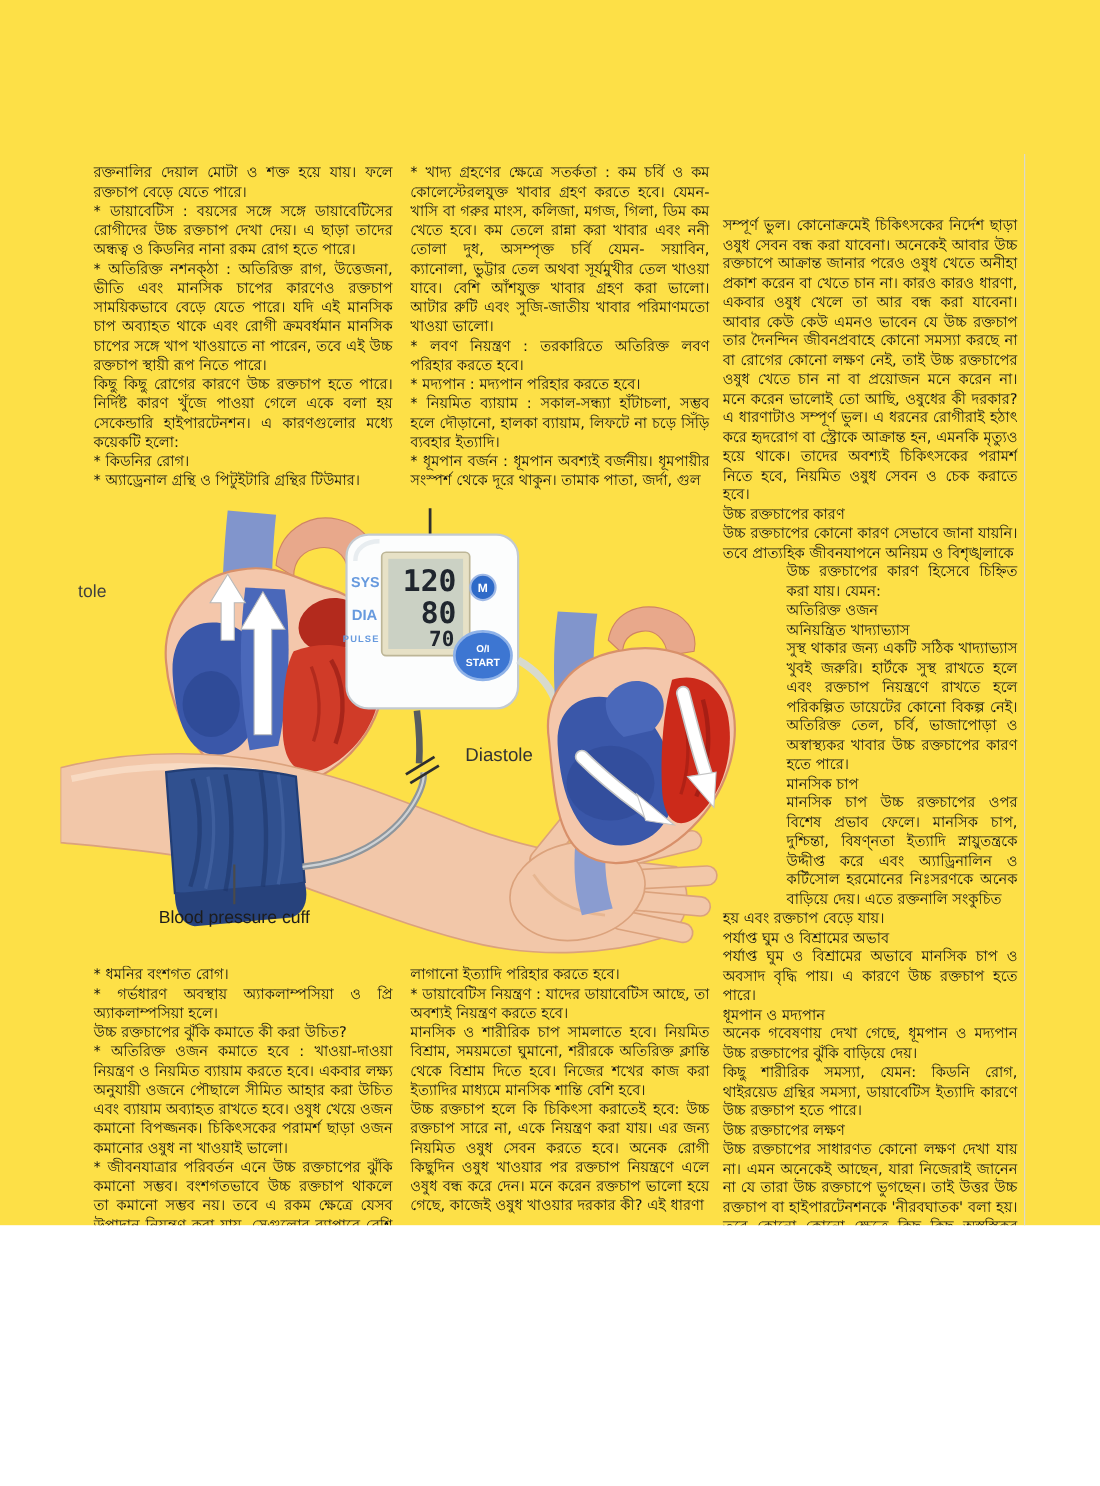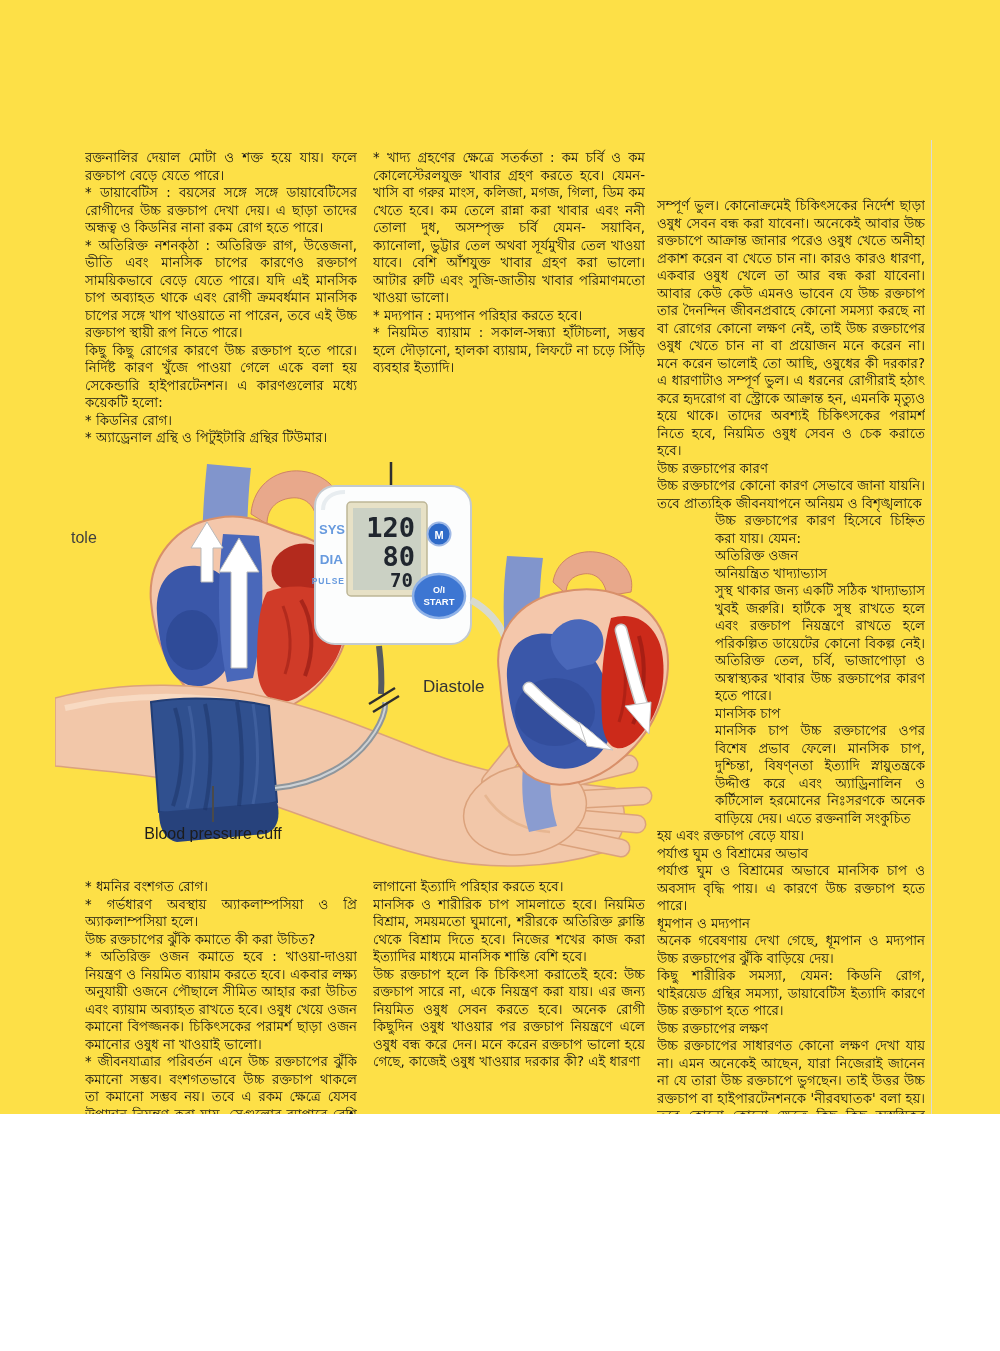--- a/index.html
+++ b/index.html
@@ -35,22 +35,24 @@
     <p>রক্তনালির দেয়াল মোটা ও শক্ত হয়ে যায়। ফলে রক্তচাপ বেড়ে যেতে পারে।</p>
     <p>* ডায়াবেটিস : বয়সের সঙ্গে সঙ্গে ডায়াবেটিসের রোগীদের উচ্চ রক্তচাপ দেখা দেয়। এ ছাড়া তাদের অন্ধত্ব ও কিডনির নানা রকম রোগ হতে পারে।</p>
     <p>* অতিরিক্ত নশনক্ঠা : অতিরিক্ত রাগ, উত্তেজনা, ভীতি এবং মানসিক চাপের কারণেও রক্তচাপ সাময়িকভাবে বেড়ে যেতে পারে। যদি এই মানসিক চাপ অব্যাহত থাকে এবং রোগী ক্রমবর্ধমান মানসিক চাপের সঙ্গে খাপ খাওয়াতে না পারেন, তবে এই উচ্চ রক্তচাপ স্থায়ী রূপ নিতে পারে।</p>
     <p>কিছু কিছু রোগের কারণে উচ্চ রক্তচাপ হতে পারে। নির্দিষ্ট কারণ খুঁজে পাওয়া গেলে একে বলা হয় সেকেন্ডারি হাইপারটেনশন। এ কারণগুলোর মধ্যে কয়েকটি হলো:</p>
     <p>* কিডনির রোগ।</p>
     <p>* অ্যাড্রেনাল গ্রন্থি ও পিটুইটারি গ্রন্থির টিউমার।</p>
   </div>
 
   <div id="c2t" class="col">
     <p>* খাদ্য গ্রহণের ক্ষেত্রে সতর্কতা : কম চর্বি ও কম কোলেস্টেরলযুক্ত খাবার গ্রহণ করতে হবে। যেমন-খাসি বা গরুর মাংস, কলিজা, মগজ, গিলা, ডিম কম খেতে হবে। কম তেলে রান্না করা খাবার এবং ননী তোলা দুধ, অসম্পৃক্ত চর্বি যেমন- সয়াবিন, ক্যানোলা, ভুট্টার তেল অথবা সূর্যমুখীর তেল খাওয়া যাবে। বেশি আঁশযুক্ত খাবার গ্রহণ করা ভালো। আটার রুটি এবং সুজি-জাতীয় খাবার পরিমাণমতো খাওয়া ভালো।</p>
+    <p>* লবণ নিয়ন্ত্রণ : তরকারিতে অতিরিক্ত লবণ পরিহার করতে হবে।</p>
     <p>* মদ্যপান : মদ্যপান পরিহার করতে হবে।</p>
     <p>* নিয়মিত ব্যায়াম : সকাল-সন্ধ্যা হাঁটাচলা, সম্ভব হলে দৌড়ানো, হালকা ব্যায়াম, লিফটে না চড়ে সিঁড়ি ব্যবহার ইত্যাদি।</p>
+    <p>* ধূমপান বর্জন : ধূমপান অবশ্যই বর্জনীয়। ধূমপায়ীর সংস্পর্শ থেকে দূরে থাকুন। তামাক পাতা, জর্দা, গুল</p>
   </div>
 
   <div id="c3" class="col">
     <div>
       <p>সম্পূর্ণ ভুল। কোনোক্রমেই চিকিৎসকের নির্দেশ ছাড়া ওষুধ সেবন বন্ধ করা যাবেনা। অনেকেই আবার উচ্চ রক্তচাপে আক্রান্ত জানার পরেও ওষুধ খেতে অনীহা প্রকাশ করেন বা খেতে চান না। কারও কারও ধারণা, একবার ওষুধ খেলে তা আর বন্ধ করা যাবেনা। আবার কেউ কেউ এমনও ভাবেন যে উচ্চ রক্তচাপ তার দৈনন্দিন জীবনপ্রবাহে কোনো সমস্যা করছে না বা রোগের কোনো লক্ষণ নেই, তাই উচ্চ রক্তচাপের ওষুধ খেতে চান না বা প্রয়োজন মনে করেন না। মনে করেন ভালোই তো আছি, ওষুধের কী দরকার? এ ধারণাটাও সম্পূর্ণ ভুল। এ ধরনের রোগীরাই হঠাৎ করে হৃদরোগ বা স্ট্রোকে আক্রান্ত হন, এমনকি মৃত্যুও হয়ে থাকে। তাদের অবশ্যই চিকিৎসকের পরামর্শ নিতে হবে, নিয়মিত ওষুধ সেবন ও চেক করাতে হবে।</p>
       <p>উচ্চ রক্তচাপের কারণ</p>
       <p>উচ্চ রক্তচাপের কোনো কারণ সেভাবে জানা যায়নি। তবে প্রাত্যহিক জীবনযাপনে অনিয়ম ও বিশৃঙ্খলাকে</p>
     </div>
     <div class="indent">
       <p>উচ্চ রক্তচাপের কারণ হিসেবে চিহ্নিত করা যায়। যেমন:</p>
@@ -75,20 +77,21 @@
   <div id="c1b" class="col">
     <p>* ধমনির বংশগত রোগ।</p>
     <p>* গর্ভধারণ অবস্থায় অ্যাকলাম্পসিয়া ও প্রি অ্যাকলাম্পসিয়া হলে।</p>
     <p>উচ্চ রক্তচাপের ঝুঁকি কমাতে কী করা উচিত?</p>
     <p>* অতিরিক্ত ওজন কমাতে হবে : খাওয়া-দাওয়া নিয়ন্ত্রণ ও নিয়মিত ব্যায়াম করতে হবে। একবার লক্ষ্য অনুযায়ী ওজনে পৌছালে সীমিত আহার করা উচিত এবং ব্যায়াম অব্যাহত রাখতে হবে। ওষুধ খেয়ে ওজন কমানো বিপজ্জনক। চিকিৎসকের পরামর্শ ছাড়া ওজন কমানোর ওষুধ না খাওয়াই ভালো।</p>
     <p>* জীবনযাত্রার পরিবর্তন এনে উচ্চ রক্তচাপের ঝুঁকি কমানো সম্ভব। বংশগতভাবে উচ্চ রক্তচাপ থাকলে তা কমানো সম্ভব নয়। তবে এ রকম ক্ষেত্রে যেসব উপাদান নিয়ন্ত্রণ করা যায়, সেগুলোর ব্যাপারে বেশি মনোযোগী হওয়া উচিত।</p>
   </div>
 
   <div id="c2b" class="col">
     <p>লাগানো ইত্যাদি পরিহার করতে হবে।</p>
+    <p>* ডায়াবেটিস নিয়ন্ত্রণ : যাদের ডায়াবেটিস আছে, তা অবশ্যই নিয়ন্ত্রণ করতে হবে।</p>
     <p>মানসিক ও শারীরিক চাপ সামলাতে হবে। নিয়মিত বিশ্রাম, সময়মতো ঘুমানো, শরীরকে অতিরিক্ত ক্লান্তি থেকে বিশ্রাম দিতে হবে। নিজের শখের কাজ করা ইত্যাদির মাধ্যমে মানসিক শান্তি বেশি হবে।</p>
     <p>উচ্চ রক্তচাপ হলে কি চিকিৎসা করাতেই হবে: উচ্চ রক্তচাপ সারে না, একে নিয়ন্ত্রণ করা যায়। এর জন্য নিয়মিত ওষুধ সেবন করতে হবে। অনেক রোগী কিছুদিন ওষুধ খাওয়ার পর রক্তচাপ নিয়ন্ত্রণে এলে ওষুধ বন্ধ করে দেন। মনে করেন রক্তচাপ ভালো হয়ে গেছে, কাজেই ওষুধ খাওয়ার দরকার কী? এই ধারণা</p>
   </div>
 
   <div class="figure">
     <svg width="625" height="435" viewBox="0 0 625 435">
 
       <g>
         <path d="M152,14 C146,70 144,150 150,240 C152,280 154,300 150,318 L186,322 C182,290 184,260 186,240 C192,150 190,70 196,18 Z" fill="#8195cc"></path>
         <path d="M140,250 C134,292 136,332 146,368 L184,362 C176,330 176,290 180,252 Z" fill="#98a8d6" opacity="0.9"></path>

